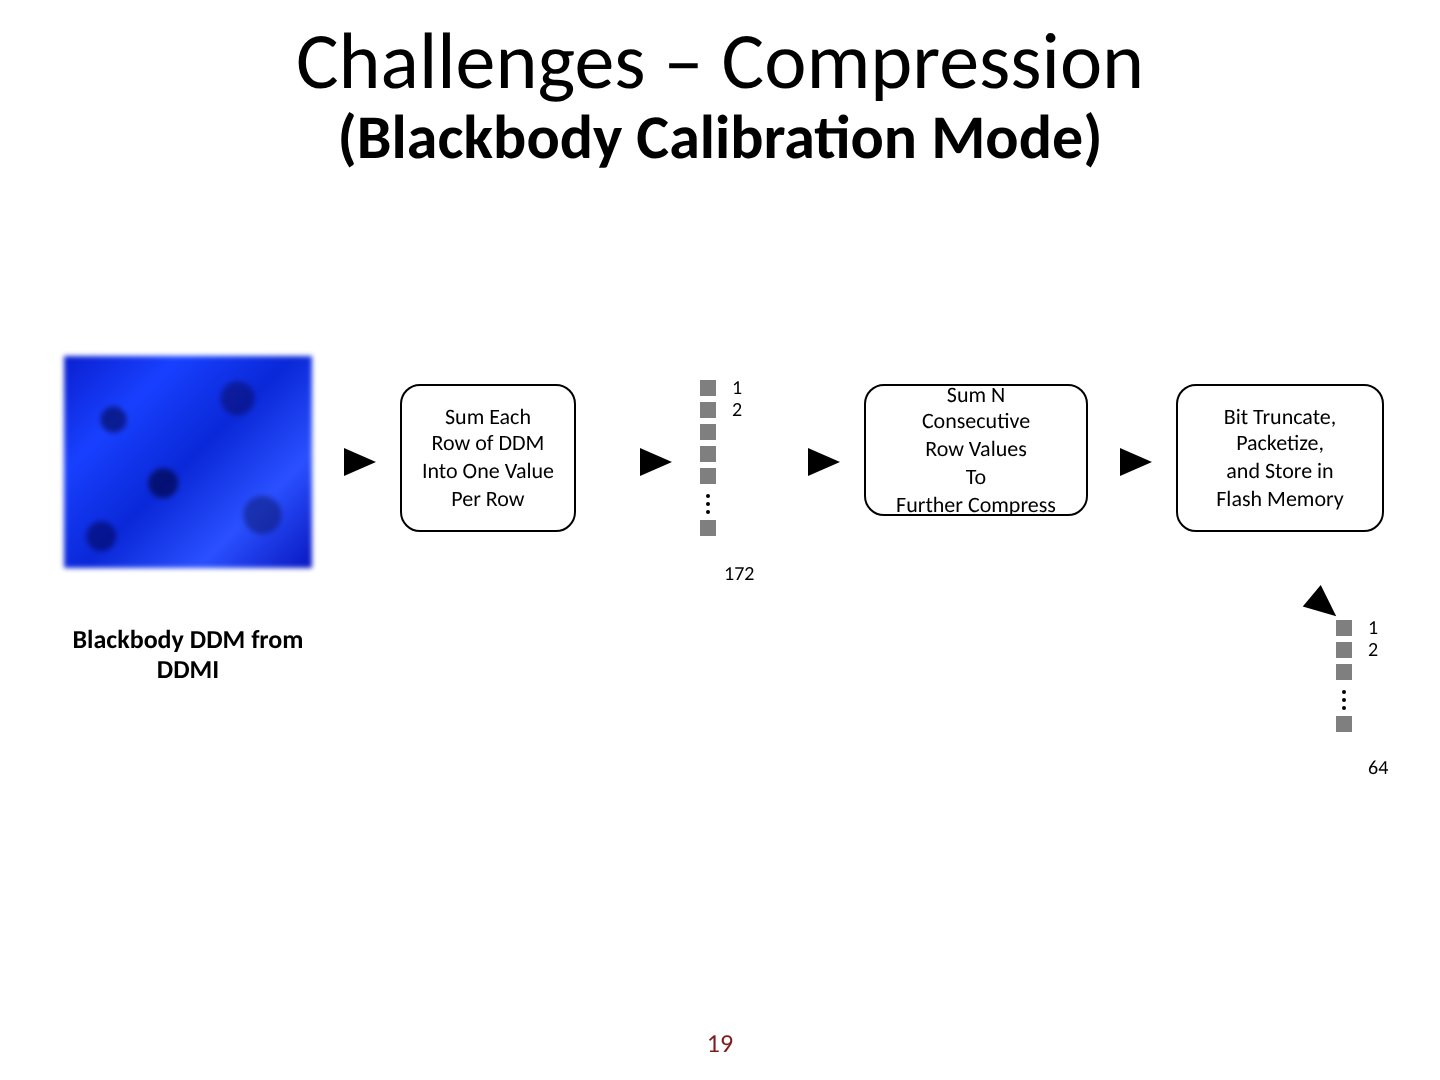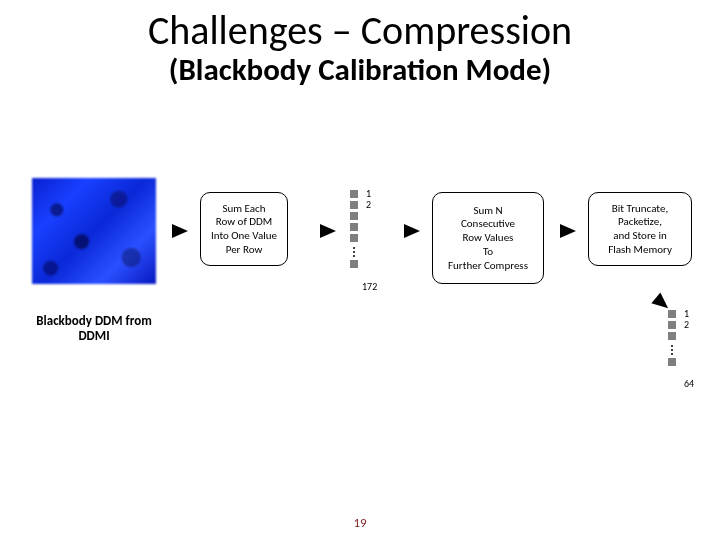--- a/index.html
+++ b/index.html
@@ -69,21 +69,21 @@
     display: flex;
     align-items: center;
     justify-content: center;
     text-align: center;
     font-size: 11px;
     line-height: 1.25;
     padding: 4px;
     box-sizing: border-box;
   }
   .box1 { top: 192px; left: 200px; width: 88px; height: 74px; }
-  .box2 { top: 192px; left: 432px; width: 112px; height: 92px; }
+  .box2 { top: 192px; left: 432px; width: 112px; height: 66px; }
   .box3 { top: 192px; left: 588px; width: 104px; height: 74px; }
 
   
   .arrow-r {
     position: absolute;
     width: 0; height: 0;
     border-top: 7px solid transparent;
     border-bottom: 7px solid transparent;
     border-left: 16px solid #000;
   }

